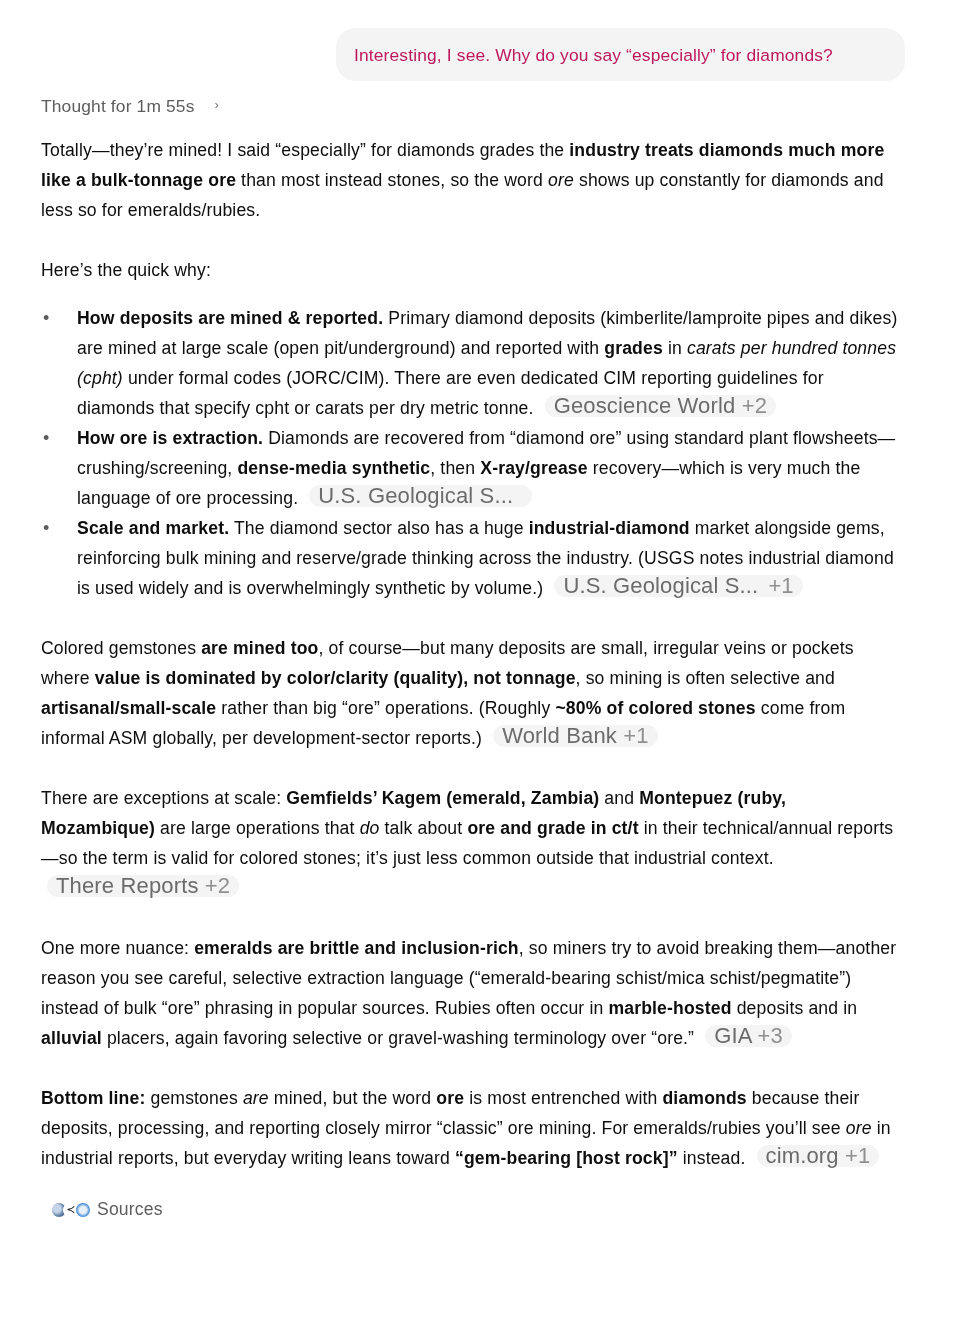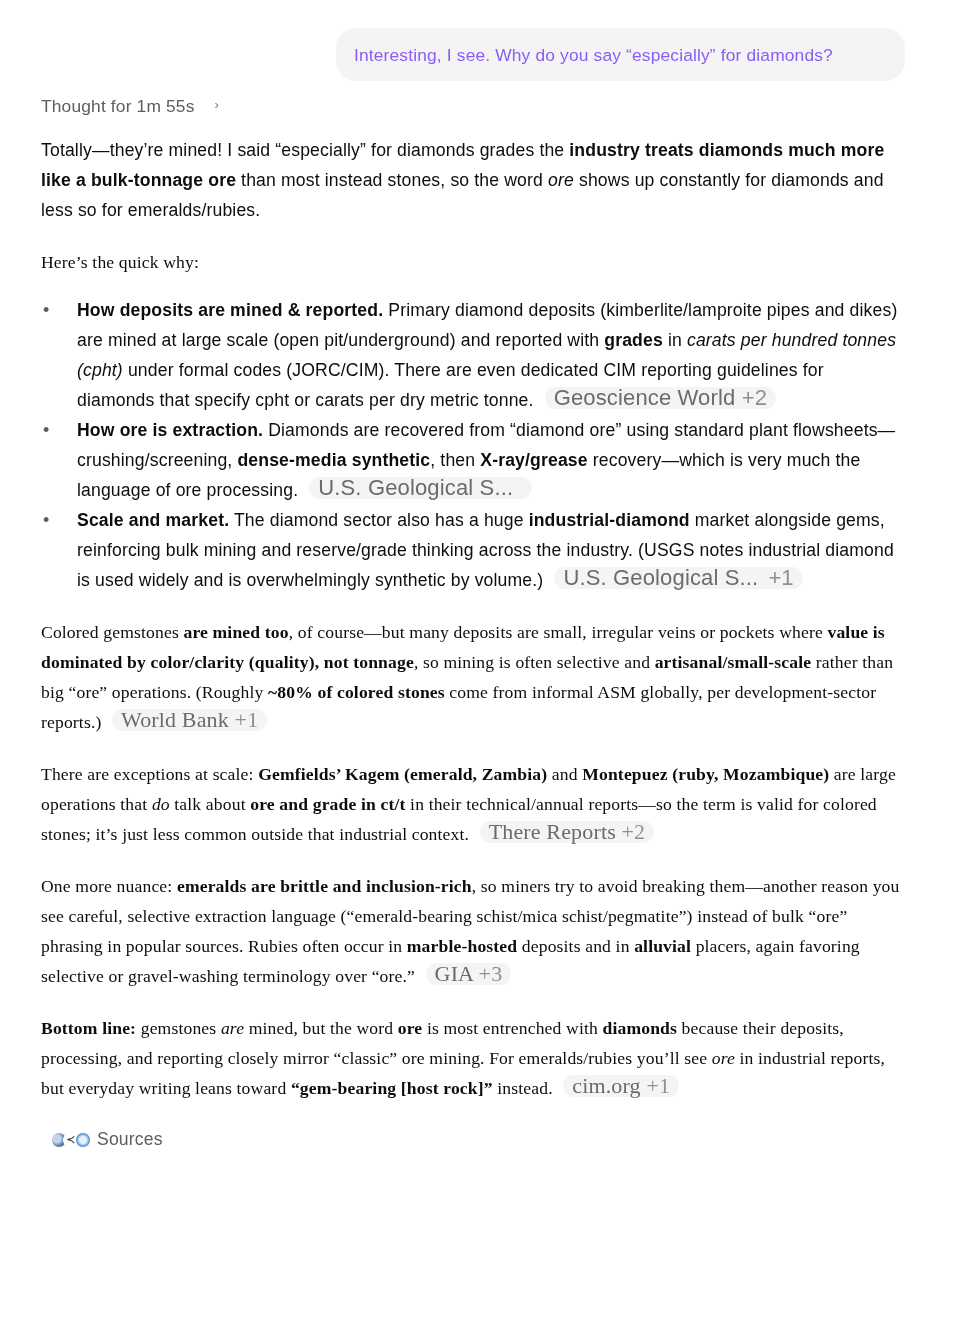--- a/index.html
+++ b/index.html
@@ -9,32 +9,32 @@
     color: #0d0d0d;
     font-size: 17.6px;
     letter-spacing: 0.15px;
   }
   .thread { position: relative; width: 968px; }
   .user-row { display: flex; justify-content: flex-end; padding: 28px 63px 0 0; }
   .user-bubble {
     background: #f4f4f4; border-radius: 20px;
     padding: 14px 18px 13px 18px;
     width: 569px; box-sizing: border-box;
-    font-size: 17.4px; line-height: 26px; color: #8b5cf6;
+    font-size: 17.4px; line-height: 26px; color: #be185d;
   }
   .assistant { padding: 0 63px 0 41px; }
   .thought {
     display: inline-flex; align-items: center; gap: 20px;
     margin-top: 12px; color: #5d5d5d; font-size: 17.4px; line-height: 26px;
     cursor: pointer;
   }
   .thought .chev { font-size: 13px; color: #7a7a7a; transform: translateY(-1px); }
   p { margin: 0; line-height: 30px; }
   .p-first { margin-top: 16px; }
-  .gap { margin-top: 22px; font-family: Liberation Serif, serif; }
+  .gap { margin-top: 30px; }
   b { font-weight: 700; }
   ul.bullets { list-style: none; margin: 18px 0 0 0; padding: 0; }
   ul.bullets li { position: relative; padding-left: 36px; line-height: 30px; }
   ul.bullets li .dot {
     position: absolute; left: 2px; top: 0; color: #5d5d5d; font-size: 18px;
   }
   .chip {
     display: inline-block; background: #f4f4f4; color: #6b6b6b;
     border-radius: 11px; padding: 0 9px; line-height: 22px;
     font-size: 22px; margin-left: 6px; vertical-align: 1px; cursor: pointer;

